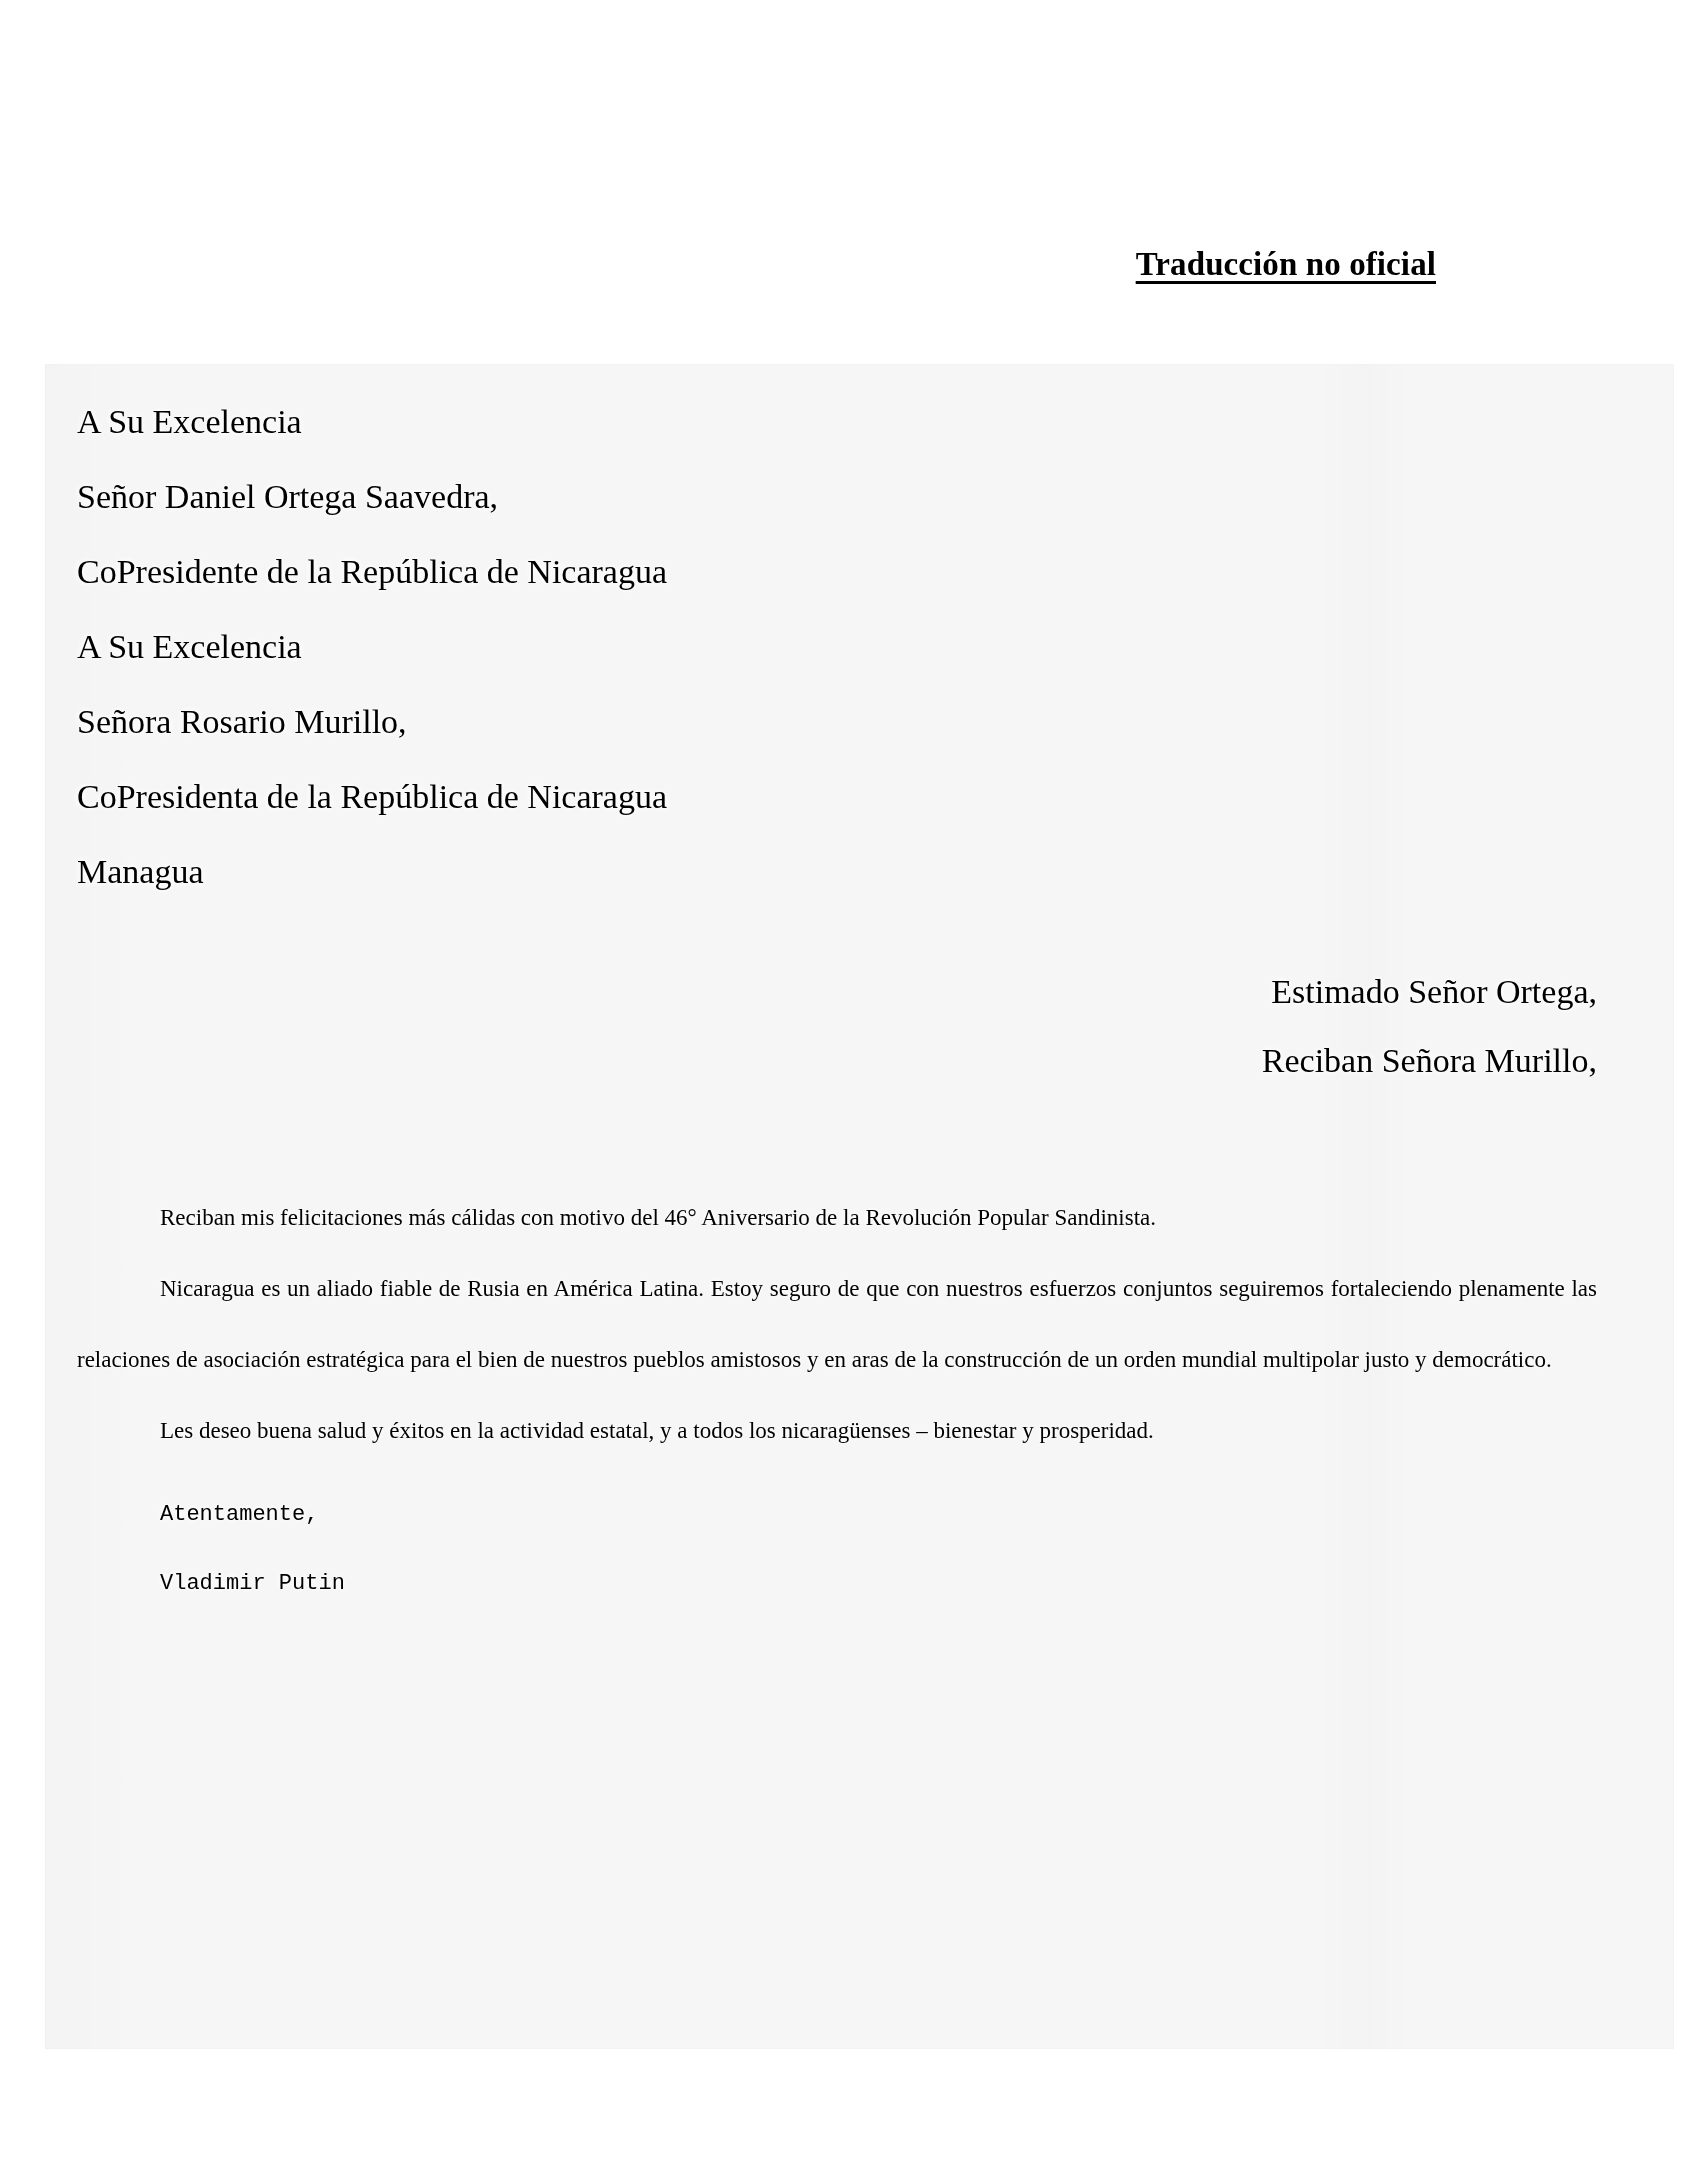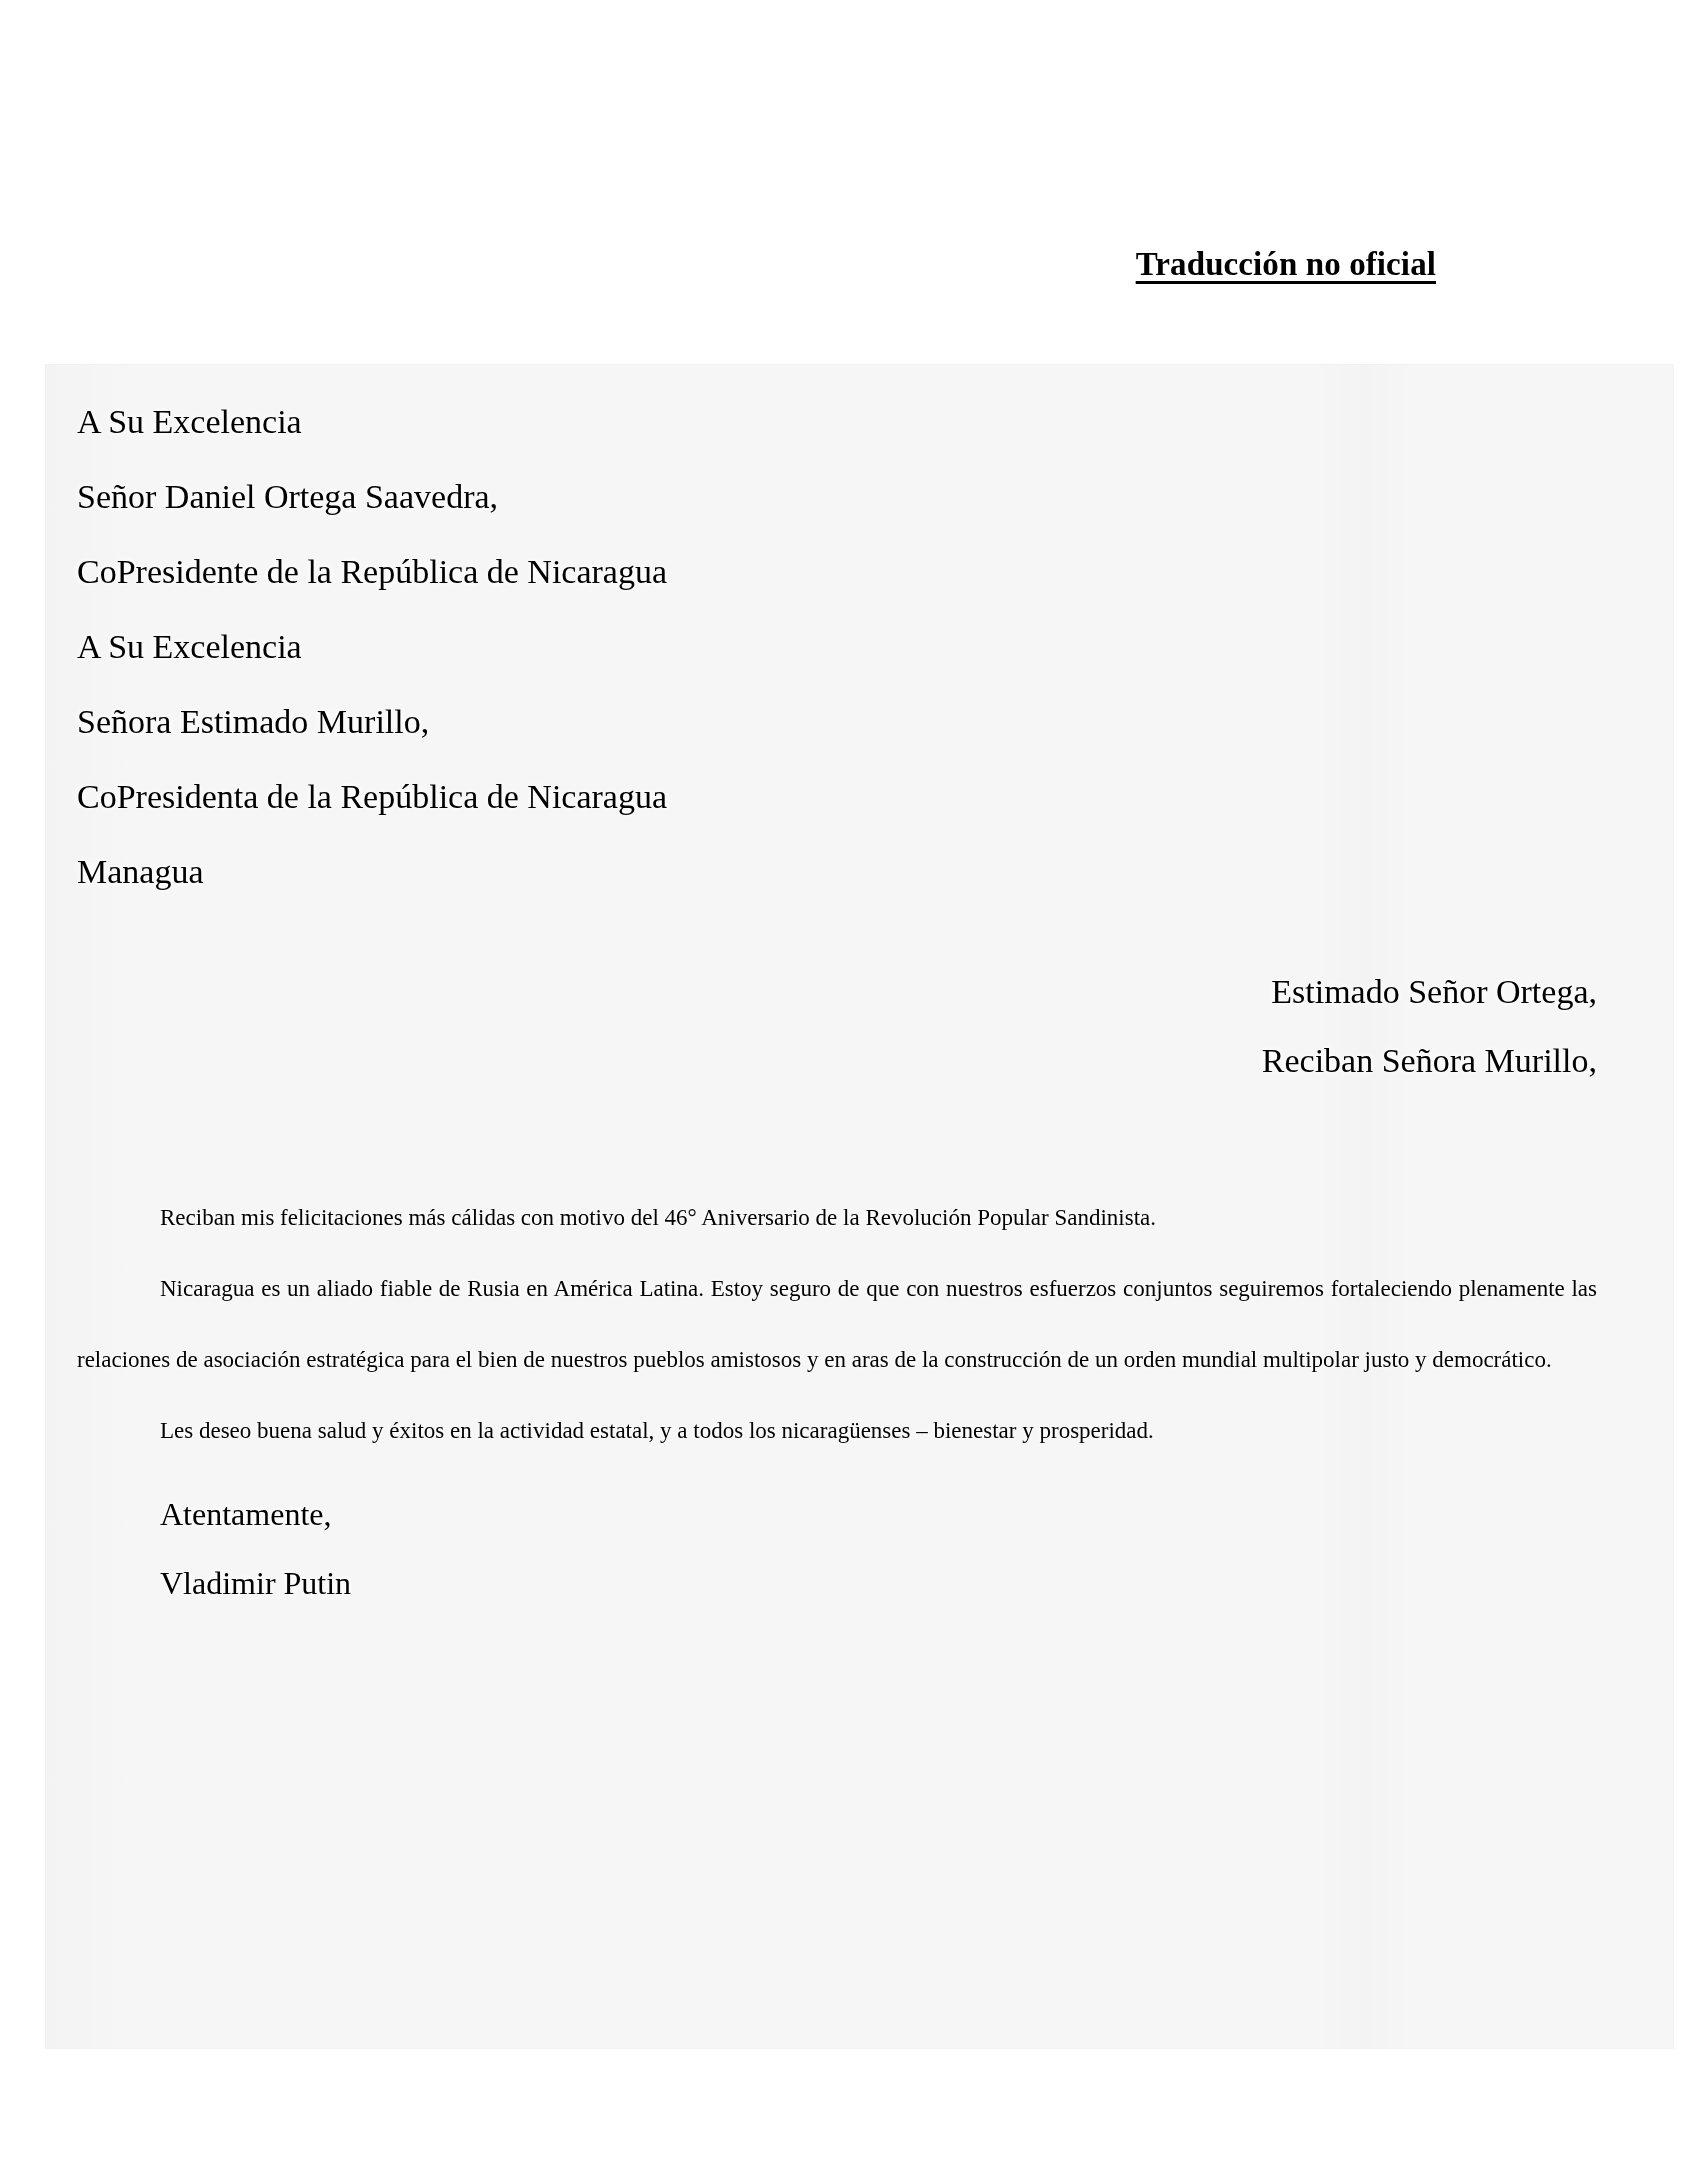--- a/index.html
+++ b/index.html
@@ -92,22 +92,23 @@
     margin: 0 0 0 0;
     text-indent: 83px;
   }
   .letter-body p + p {
     margin-top: 0;
   }
 
   .closing-block {
     margin-top: 14px;
     margin-left: 83px;
-    font-size: 32px;
+    font-size: 22px;
     line-height: 69px;
+    font-family: Liberation Mono, monospace;
   }
   .closing-line { white-space: nowrap; }
 </style>
 </head>
 <body>
 
 <div class="page">
 
   <div class="scan-band"></div>
 
@@ -115,21 +116,21 @@
     <span class="underline-text halo">Traducción no oficial</span>
   </div>
 
   <div class="body-area">
 
     <div class="addr-block">
       <div class="addr-line halo">A Su Excelencia</div>
       <div class="addr-line halo">Señor Daniel Ortega Saavedra,</div>
       <div class="addr-line halo">CoPresidente de la República de Nicaragua</div>
       <div class="addr-line halo">A Su Excelencia</div>
-      <div class="addr-line halo">Señora Estimado Murillo,</div>
+      <div class="addr-line halo">Señora Rosario Murillo,</div>
       <div class="addr-line halo">CoPresidenta de la República de Nicaragua</div>
       <div class="addr-line halo">Managua</div>
     </div>
 
     <div class="salutation-block">
       <div class="halo">Estimado Señor Ortega,</div>
       <div class="halo">Reciban Señora Murillo,</div>
     </div>
 
     <div class="letter-body">

